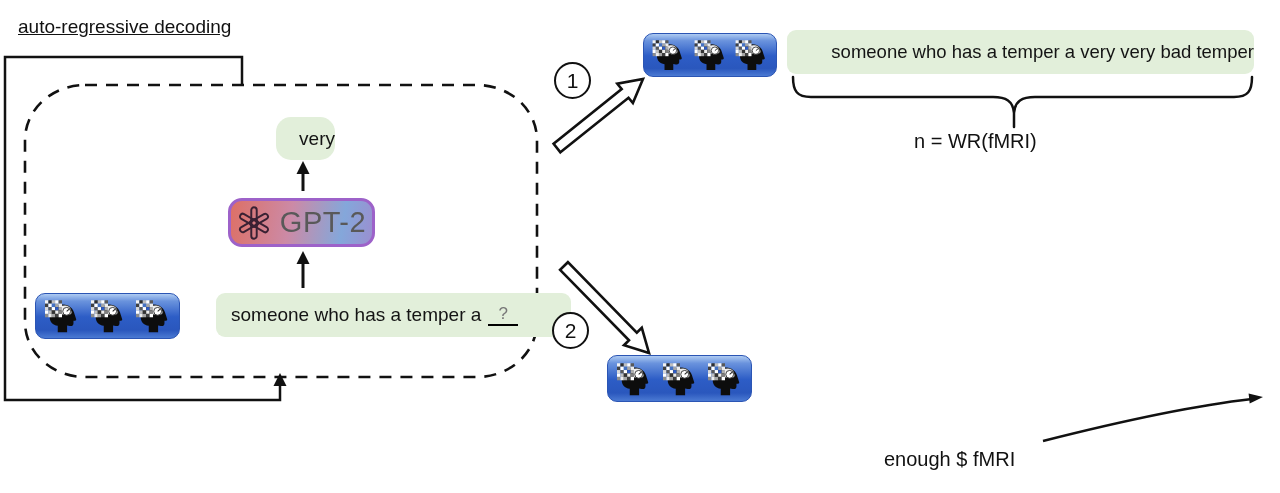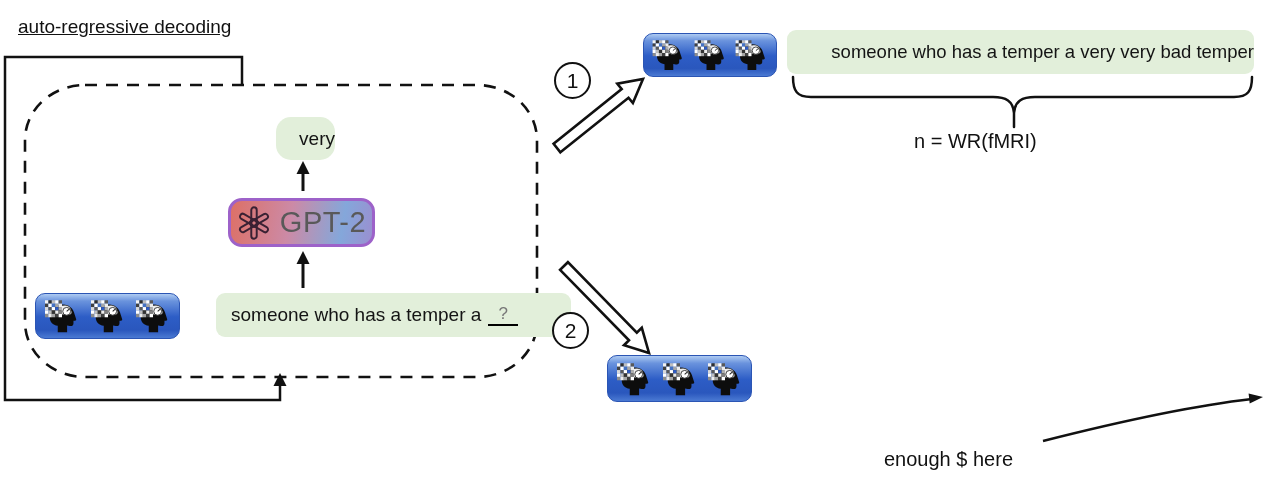--- a/index.html
+++ b/index.html
@@ -169,15 +169,15 @@
     <svg>
         <use href="#brain-icon"></use>
       </svg>
     <svg>
         <use href="#brain-icon"></use>
       </svg>
     <svg>
         <use href="#brain-icon"></use>
       </svg>
   </div>
-  <div class="annot-label">enough $ here</div>
+  <div class="annot-label">enough $ fMRI</div>
 
 </div>
 
 </body></html>

